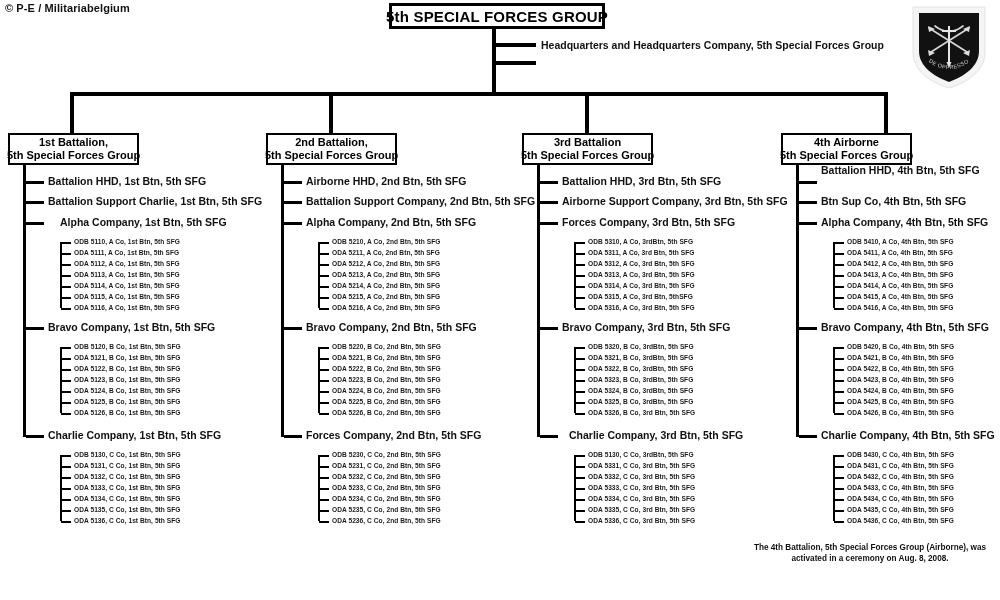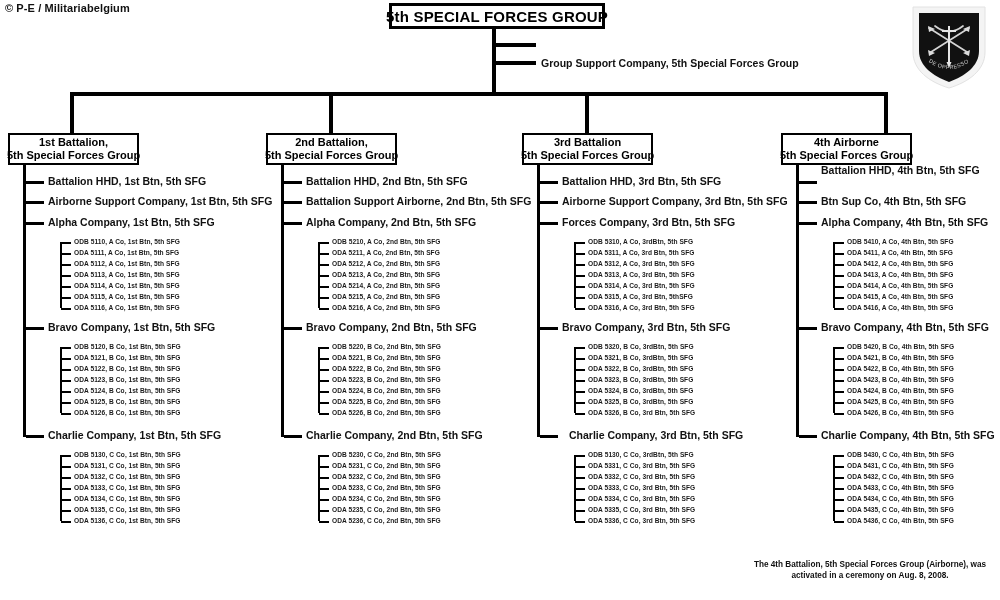--- a/index.html
+++ b/index.html
@@ -62,93 +62,93 @@
   .oda-spine{position:absolute;background:#000;width:1.6px;}
   .oda-stub{position:absolute;background:#000;height:1.6px;width:10px;}
   .oda-label{
     position:absolute;font-size:6.6px;font-weight:600;white-space:nowrap;
     color:#1b1b1b;line-height:7px;letter-spacing:.05px;
   }
 
   
   .footnote{
     position:absolute;left:745px;top:542px;width:250px;
-    text-align:center;font-size:8.2px;font-weight:600;line-height:11px;color:#111;margin-top:17px;
+    text-align:center;font-size:8.2px;font-weight:600;line-height:11px;color:#111;
   }
 
   
   .insignia{position:absolute;left:909px;top:4px;width:80px;height:86px;}
 </style>
 </head>
 <body>
 
 <div id="chart">
 
   <div class="credit">© P-E / Militariabelgium</div>
 
   <div class="grpbox">
     <span>5th SPECIAL FORCES GROUP</span>
   </div>
 
   <div class="vtrunk" style="left:492px;top:29px;width:4px;height:66px;"></div>
   <div class="hline" style="left:496px;top:43px;width:40px;height:4px;"></div>
   <div class="hline" style="left:496px;top:61px;width:40px;height:4px;"></div>
-  <div class="staff-label" style="left:541px;top:57px;">Group Support Company,  5th Special Forces Group</div>
+  <div class="staff-label" style="left:541px;top:39px;">Headquarters and Headquarters Company,  5th Special Forces Group</div>
 
   <div class="hline" style="left:70px;top:92px;width:818px;height:4px;"></div>
   <div class="vtrunk" style="left:70px;top:92px;width:4px;height:41px;"></div>
   <div class="vtrunk" style="left:329px;top:92px;width:4px;height:41px;"></div>
   <div class="vtrunk" style="left:585px;top:92px;width:4px;height:41px;"></div>
   <div class="vtrunk" style="left:884px;top:92px;width:4px;height:41px;"></div>
 
   <div class="bn" style="left:8px;width:250px;">
     <div class="bnbox" style="width:131px;height:32px;">
       <div class="l1">1st Battalion,</div>
       <div class="l2">5th Special Forces Group</div>
     </div>
     <div class="bn-spine" style="left:15px;top:32px;height:272px;"></div>
     <div class="co-stub" style="left:18px;top:48px;width:18px;"></div>
     <div class="co-label" style="left:40px;top:43px;">Battalion HHD, 1st Btn, 5th SFG</div>
     <div class="co-stub" style="left:18px;top:68px;width:18px;"></div>
-    <div class="co-label" style="left:40px;top:63px;">Airborne  Support Company, 1st Btn, 5th SFG</div>
+    <div class="co-label" style="left:40px;top:63px;">Battalion  Support Charlie, 1st Btn, 5th SFG</div>
 
     <div class="co-stub" style="left:18px;top:89px;width:18px;"></div>
-    <div class="co-label" style="left:40px;top:84px;">Alpha Company, 1st Btn, 5th SFG</div>
+    <div class="co-label" style="left:52px;top:84px;">Alpha Company, 1st Btn, 5th SFG</div>
     <div class="oda-spine" style="left: 52px; top: 109px; height: 66px;"></div>
 
     <div class="co-stub" style="left:18px;top:194px;width:18px;"></div>
     <div class="co-label" style="left:40px;top:189px;">Bravo Company, 1st Btn, 5th SFG</div>
     <div class="oda-spine" style="left: 52px; top: 214px; height: 66px;"></div>
 
     <div class="co-stub" style="left:18px;top:302px;width:18px;"></div>
     <div class="co-label" style="left:40px;top:297px;">Charlie Company, 1st Btn, 5th SFG</div>
     <div class="oda-spine" style="left: 52px; top: 322px; height: 66px;"></div>
   </div>
 
   <div class="bn" style="left:266px;width:250px;">
     <div class="bnbox" style="width:131px;height:32px;">
       <div class="l1">2nd Battalion,</div>
       <div class="l2">5th Special Forces Group</div>
     </div>
     <div class="bn-spine" style="left:15px;top:32px;height:272px;"></div>
     <div class="co-stub" style="left:18px;top:48px;width:18px;"></div>
-    <div class="co-label" style="left:40px;top:43px;">Battalion HHD, 2nd Btn, 5th SFG</div>
+    <div class="co-label" style="left:40px;top:43px;">Airborne HHD, 2nd Btn, 5th SFG</div>
     <div class="co-stub" style="left:18px;top:68px;width:18px;"></div>
-    <div class="co-label" style="left:40px;top:63px;">Battalion  Support Airborne, 2nd Btn, 5th SFG</div>
+    <div class="co-label" style="left:40px;top:63px;">Battalion  Support Company, 2nd Btn, 5th SFG</div>
 
     <div class="co-stub" style="left:18px;top:89px;width:18px;"></div>
     <div class="co-label" style="left:40px;top:84px;">Alpha Company, 2nd Btn, 5th SFG</div>
     <div class="oda-spine" style="left: 52px; top: 109px; height: 66px;"></div>
 
     <div class="co-stub" style="left:18px;top:194px;width:18px;"></div>
     <div class="co-label" style="left:40px;top:189px;">Bravo Company, 2nd Btn, 5th SFG</div>
     <div class="oda-spine" style="left: 52px; top: 214px; height: 66px;"></div>
 
     <div class="co-stub" style="left:18px;top:302px;width:18px;"></div>
-    <div class="co-label" style="left:40px;top:297px;">Charlie Company, 2nd Btn, 5th SFG</div>
+    <div class="co-label" style="left:40px;top:297px;">Forces Company, 2nd Btn, 5th SFG</div>
     <div class="oda-spine" style="left: 52px; top: 322px; height: 66px;"></div>
   </div>
 
   <div class="bn" style="left:522px;width:250px;">
     <div class="bnbox" style="width:131px;height:32px;">
       <div class="l1">3rd Battalion</div>
       <div class="l2">5th Special Forces Group</div>
     </div>
     <div class="bn-spine" style="left:15px;top:32px;height:272px;"></div>
     <div class="co-stub" style="left:18px;top:48px;width:18px;"></div>

